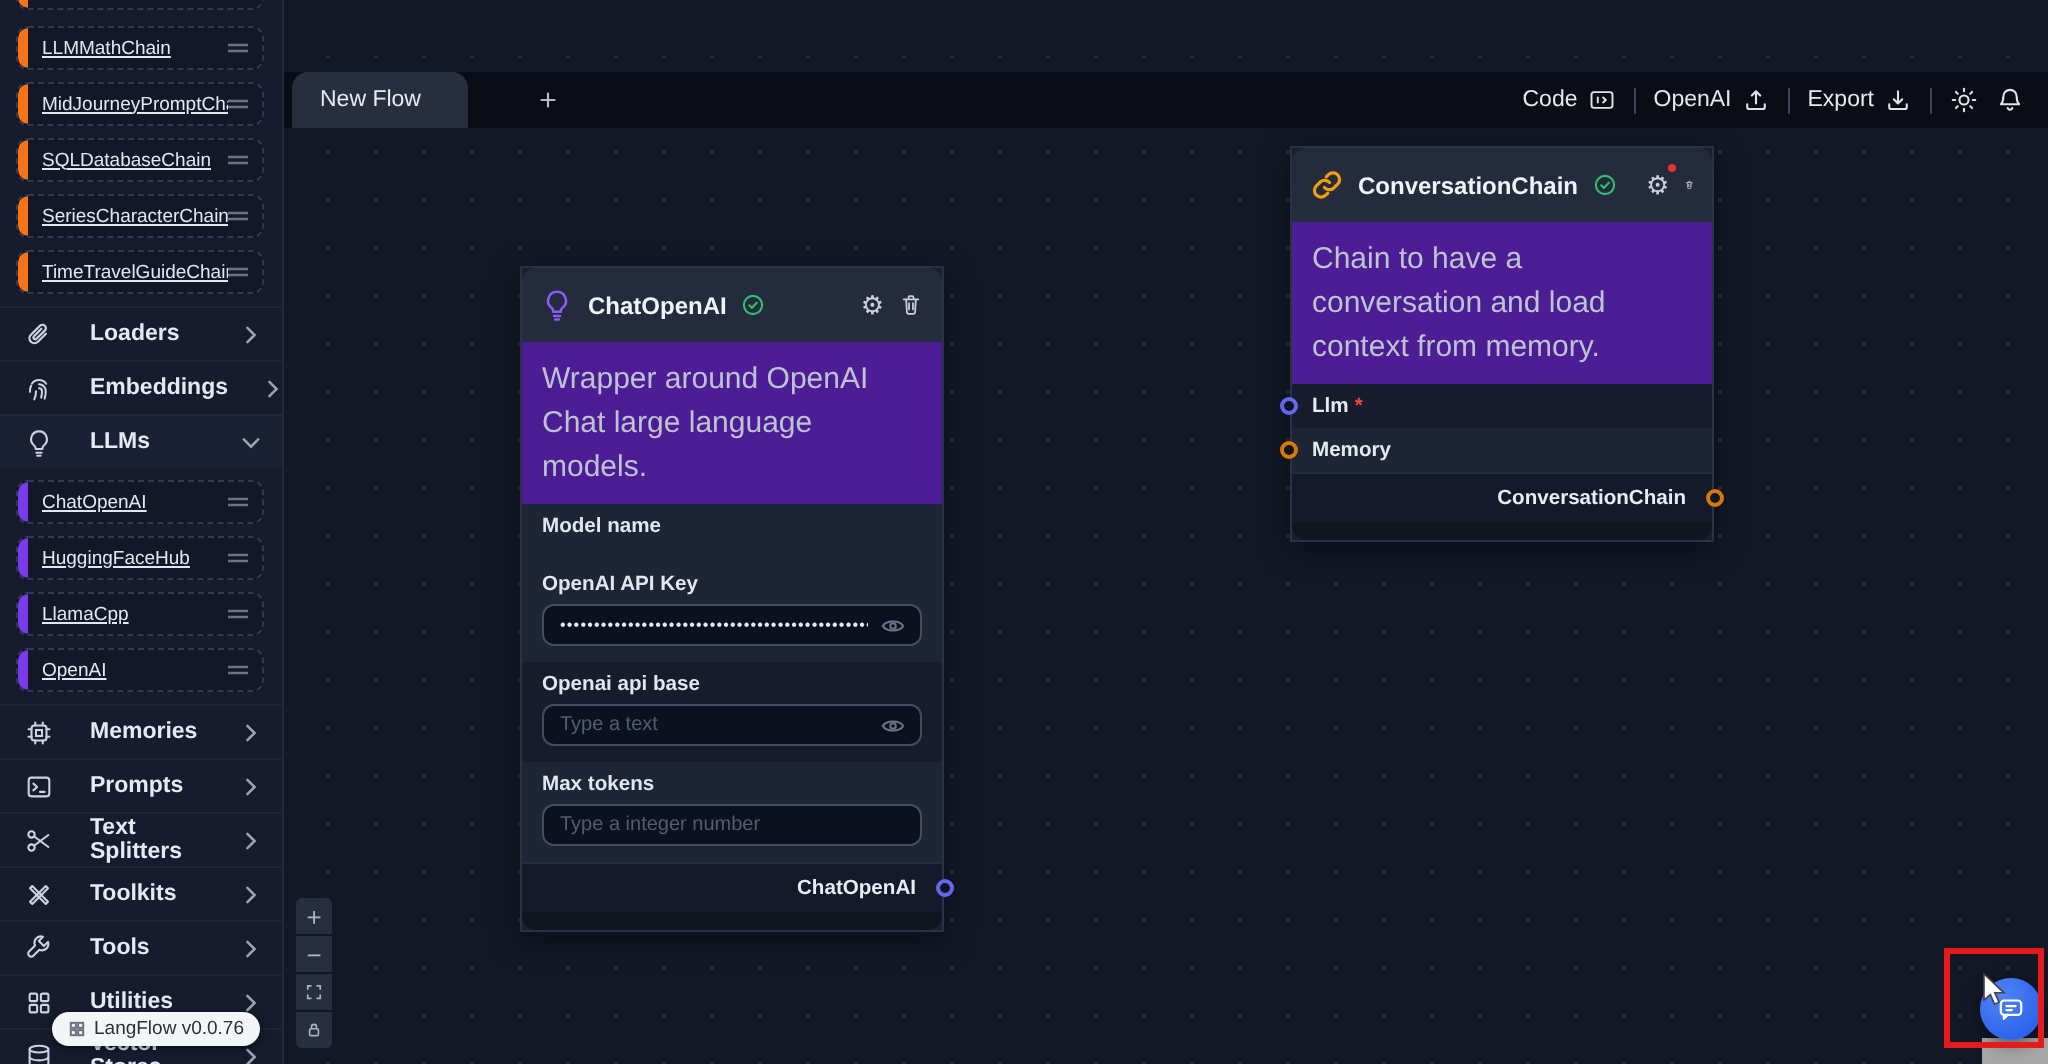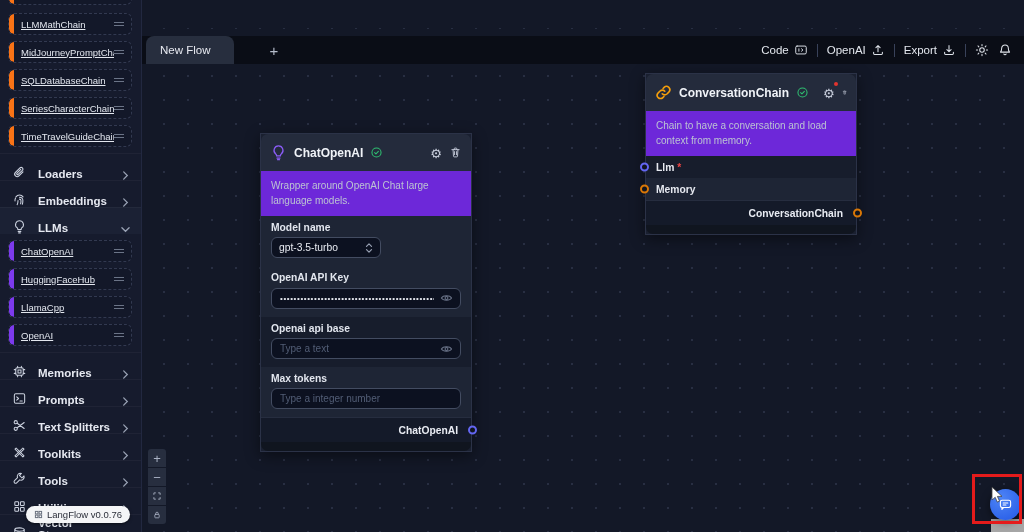--- a/index.html
+++ b/index.html
@@ -12,21 +12,21 @@
     background:#161b2d; border-right:1px solid #222840; z-index:10; overflow:hidden; }
   .scard { height:22px; margin:0 9px 6px 8px; background:#10152266; border:1px dashed #323950;
     border-radius:6px; display:flex; align-items:center; overflow:hidden; position:relative; cursor:grab; }
   .scard.first { margin-top:8px; }
   .scard.partial { margin-top:-17px; }
   .scard .accent { width:5px; align-self:stretch; border-radius:6px 0 0 6px; flex:none; }
   .accent.orange { background:#f97316; }
   .accent.purple { background:#7c3aed; }
   .scard .clabel { flex:1; font-size:9.5px; color:#e3e7ef; padding-left:7px; white-space:nowrap; overflow:hidden;text-decoration:underline; }
   .scard .grip { margin-right:7px; flex:none; }
-  .srow { height:27px; display:flex; align-items:flex-end; gap:11px; padding:0 11px 0 12px;
+  .srow { height:27px; display:flex; align-items:center; gap:18px; padding:0 11px 0 12px;
     border-top:1px solid rgba(255,255,255,.04); color:#dfe3ec; cursor:pointer; }
   .srow.open { background:#1b2134; }
   .srow .slabel { flex:1; font-size:11.5px; font-weight:600; color:#e6e9f1; }
   .sico { width:15px; height:15px; flex:none; color:#cdd3e0; }
   .chev { width:9px; height:9px; flex:none; color:#9aa3b5; }
   .llmgroup { padding-top:6px; }
   .version-badge { position:absolute; left:26px; top:506px; height:17px; z-index:6;
     background:#f4f5f7; border-radius:9px; display:flex; align-items:center; gap:4px;
     padding:0 8px; box-shadow:0 1px 3px rgba(0,0,0,.5); cursor:pointer; }
   .version-badge .vlabel { font-size:9.5px; color:#2b2f3a; white-space:nowrap; }
@@ -55,21 +55,21 @@
   .nhead { height:37px; background:#242b3c; border-radius:7px 7px 0 0; display:flex; align-items:center;
     gap:7px; padding:0 9px; }
   .ntitle { font-size:12px; font-weight:700; color:#f0f3f8; }
   .nico { width:17px; height:17px; flex:none; }
   .vbadge { width:13px; height:13px; flex:none; }
   .hspace { flex:1; }
   .gearwrap { position:relative; }
   .gear { font-size:13px; color:#c9cfdd; line-height:1; cursor:pointer; font-family:"DejaVu Sans",sans-serif; }
   .geardot { position:absolute; right:-3px; top:-2px; width:4px; height:4px; border-radius:50%; background:#e3342f; }
   .trash { width:13px; height:13px; color:#c9cfdd; cursor:pointer; }
-  .ndesc { background:#6d28d9; padding:8px 10px; font-size:10px; line-height:1.45; color:#bcc3d2; }
+  .ndesc { background:#4c1d95; padding:8px 10px; font-size:15px; line-height:1.45; color:#bcc3d2; }
   .band { padding:6px 10px 8px; position:relative; }
   .band.a { background:#1e2535; }
   .band.b { background:#171d2c; }
   .flabel { font-size:10.3px; color:#e2e6ee; margin-bottom:4px; font-weight:600; }
   .select { width:110px; height:21px; background:#0c1120; border:1px solid #434c61; border-radius:6px;
     display:flex; align-items:center; justify-content:space-between; padding:0 7px; cursor:pointer; }
   .select .sval { font-size:10.3px; color:#e8ebf2; }
   .stepper { width:8px; height:12px; color:#98a1b3; }
   .ninput { height:21px; background:#0c1120; border:1px solid #434c61; border-radius:6px;
     font-size:10.3px; color:#e8ebf2; padding:0 8px; width:100%; outline:none;
@@ -377,26 +377,20 @@
         <span class="gearwrap"><span class="gear">⚙</span></span>
         <svg class="trash" viewBox="0 0 16 16" fill="none" stroke="currentColor" stroke-width="1.1" stroke-linecap="round">
             <path d="M3.5 4.5h9M6.5 4.5V3.2a.7.7 0 0 1 .7-.7h1.6a.7.7 0 0 1 .7.7v1.3M5 4.5l.5 8a1 1 0 0 0 1 .9h3a1 1 0 0 0 1-.9l.5-8"></path>
             <path d="M6.8 6.9v3.8M9.2 6.9v3.8"></path>
           </svg>
       </div>
       <div class="ndesc">Wrapper around OpenAI Chat large language models.</div>
 
       <div class="band a">
         <div class="flabel">Model name</div>
-        <div class="select">
-          <span class="sval">gpt-3.5-turbo</span>
-          <svg class="stepper" viewBox="0 0 8 12" fill="none" stroke="currentColor" stroke-width="1.2" stroke-linecap="round" stroke-linejoin="round">
-              <path d="M1.5 4.4L4 1.9l2.5 2.5M1.5 7.6L4 10.1l2.5-2.5"></path>
-            </svg>
-        </div>
       </div>
 
 
       <div class="band a">
         <div class="flabel">OpenAI API Key</div>
         <div class="inwrap">
           <input class="ninput masked" type="text" value="••••••••••••••••••••••••••••••••••••••••••••••" style="">
           <svg class="eye" viewBox="0 0 14 14" fill="none" stroke="currentColor" stroke-width="1.1">
               <path d="M1.5 7c1.9-3.2 9.1-3.2 11 0-1.9 3.2-9.1 3.2-11 0z"></path>
               <circle cx="7" cy="7" r="1.5"></circle>

